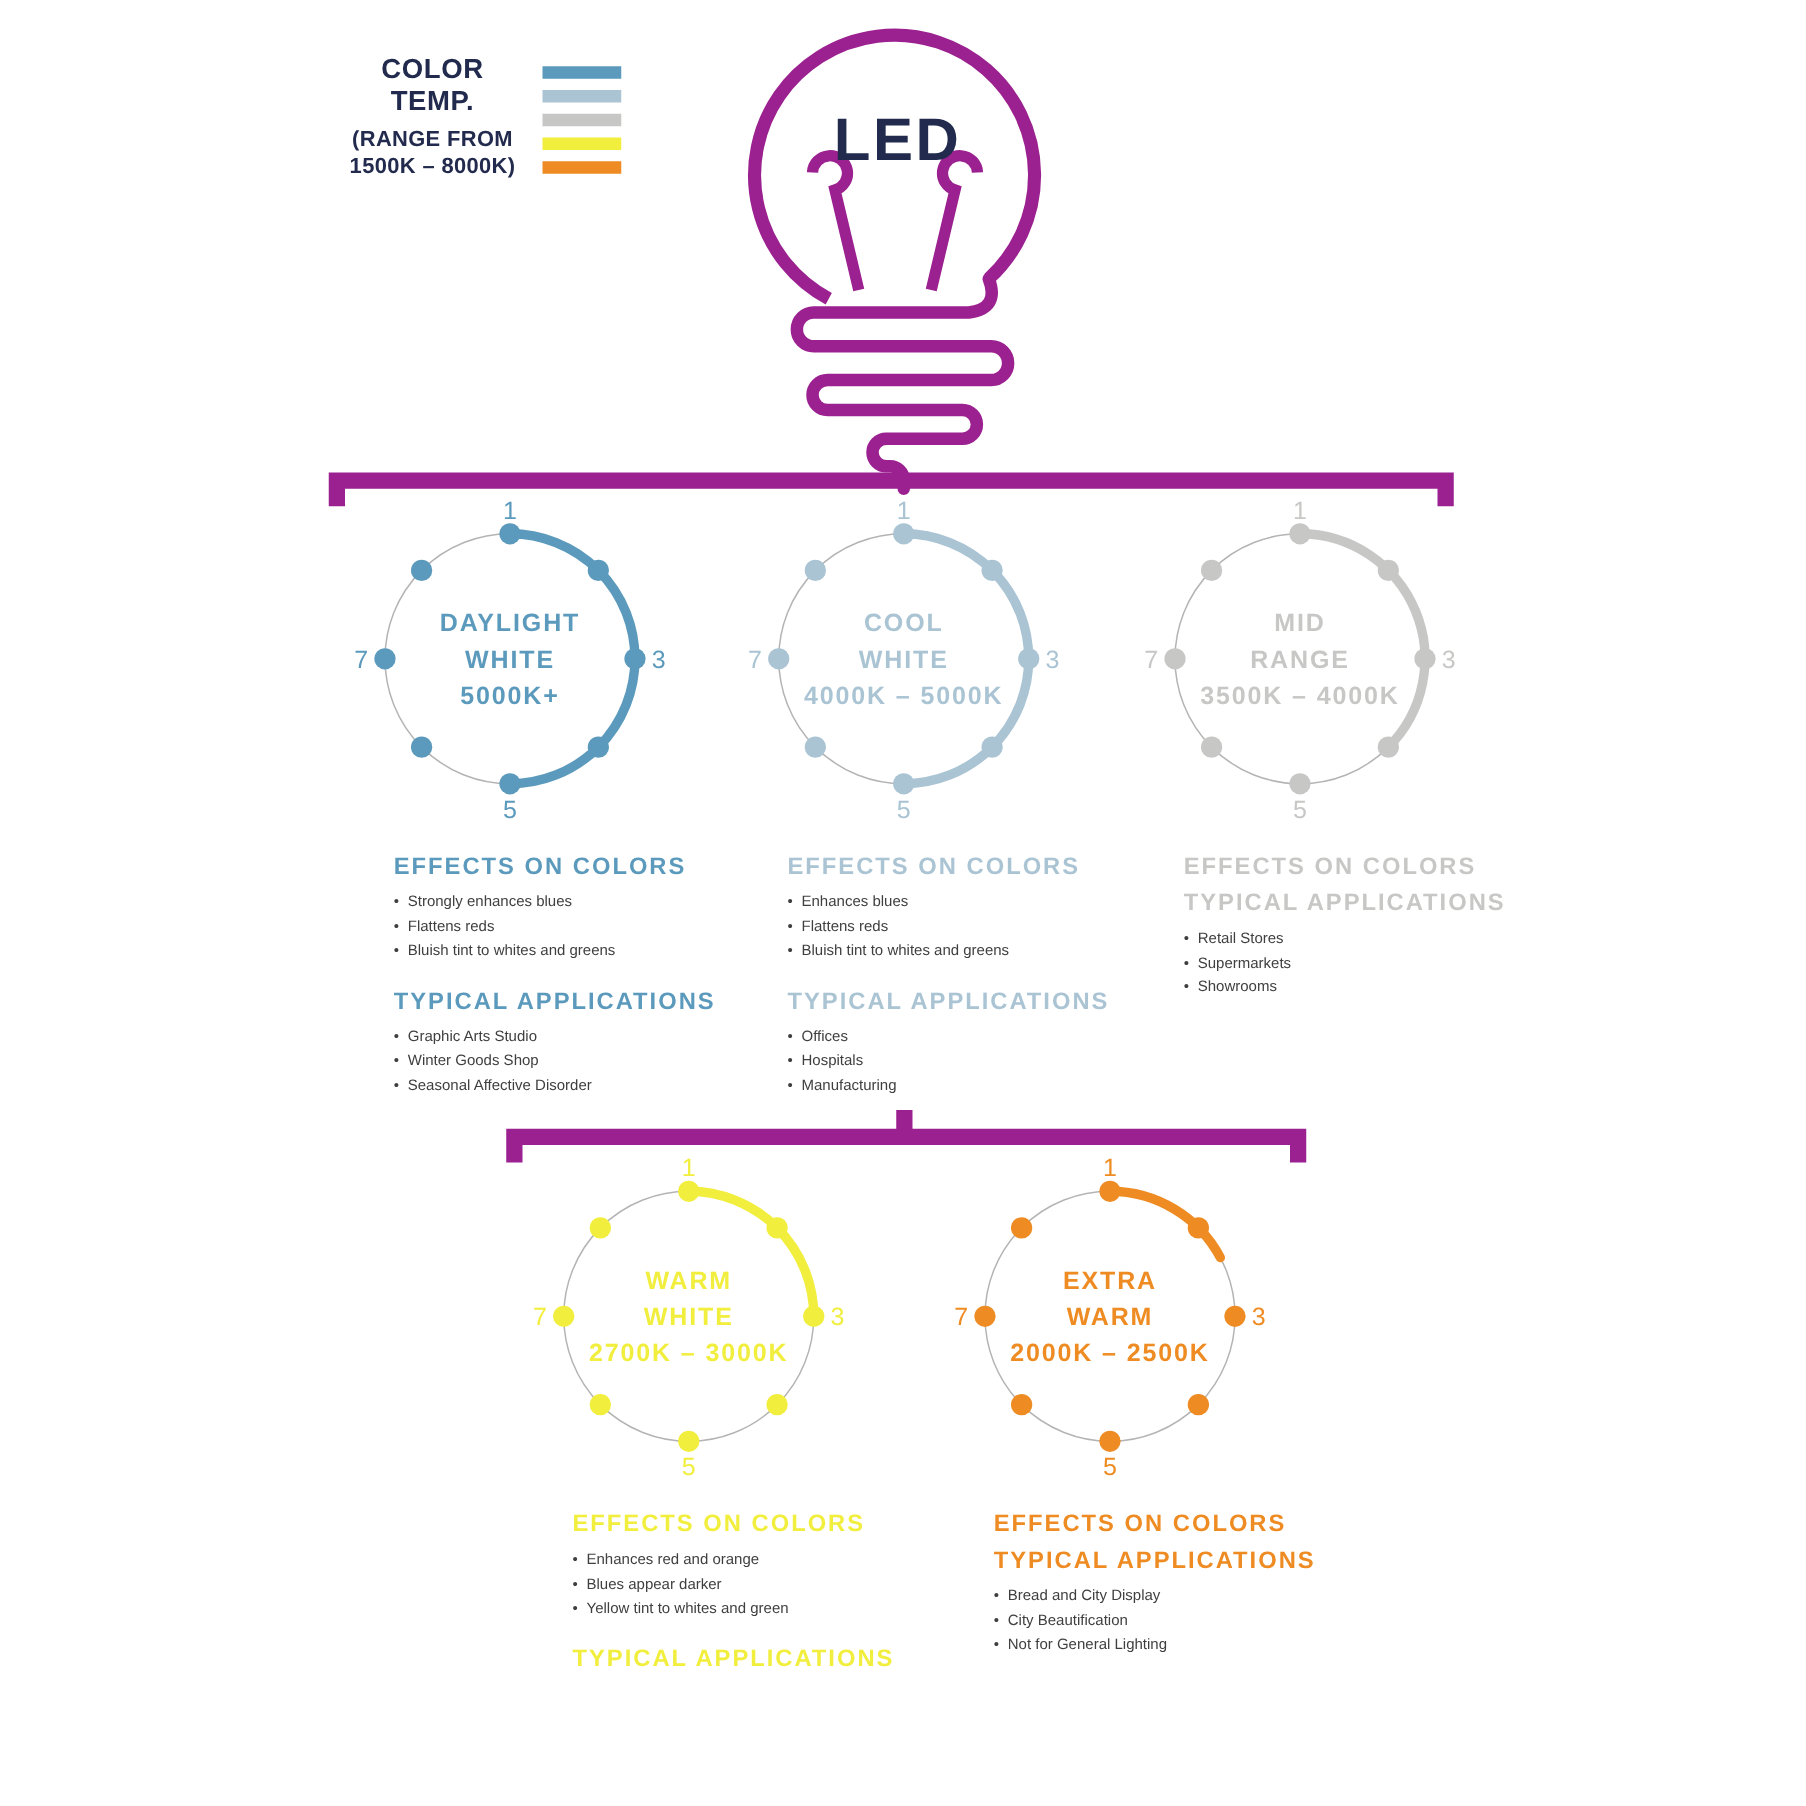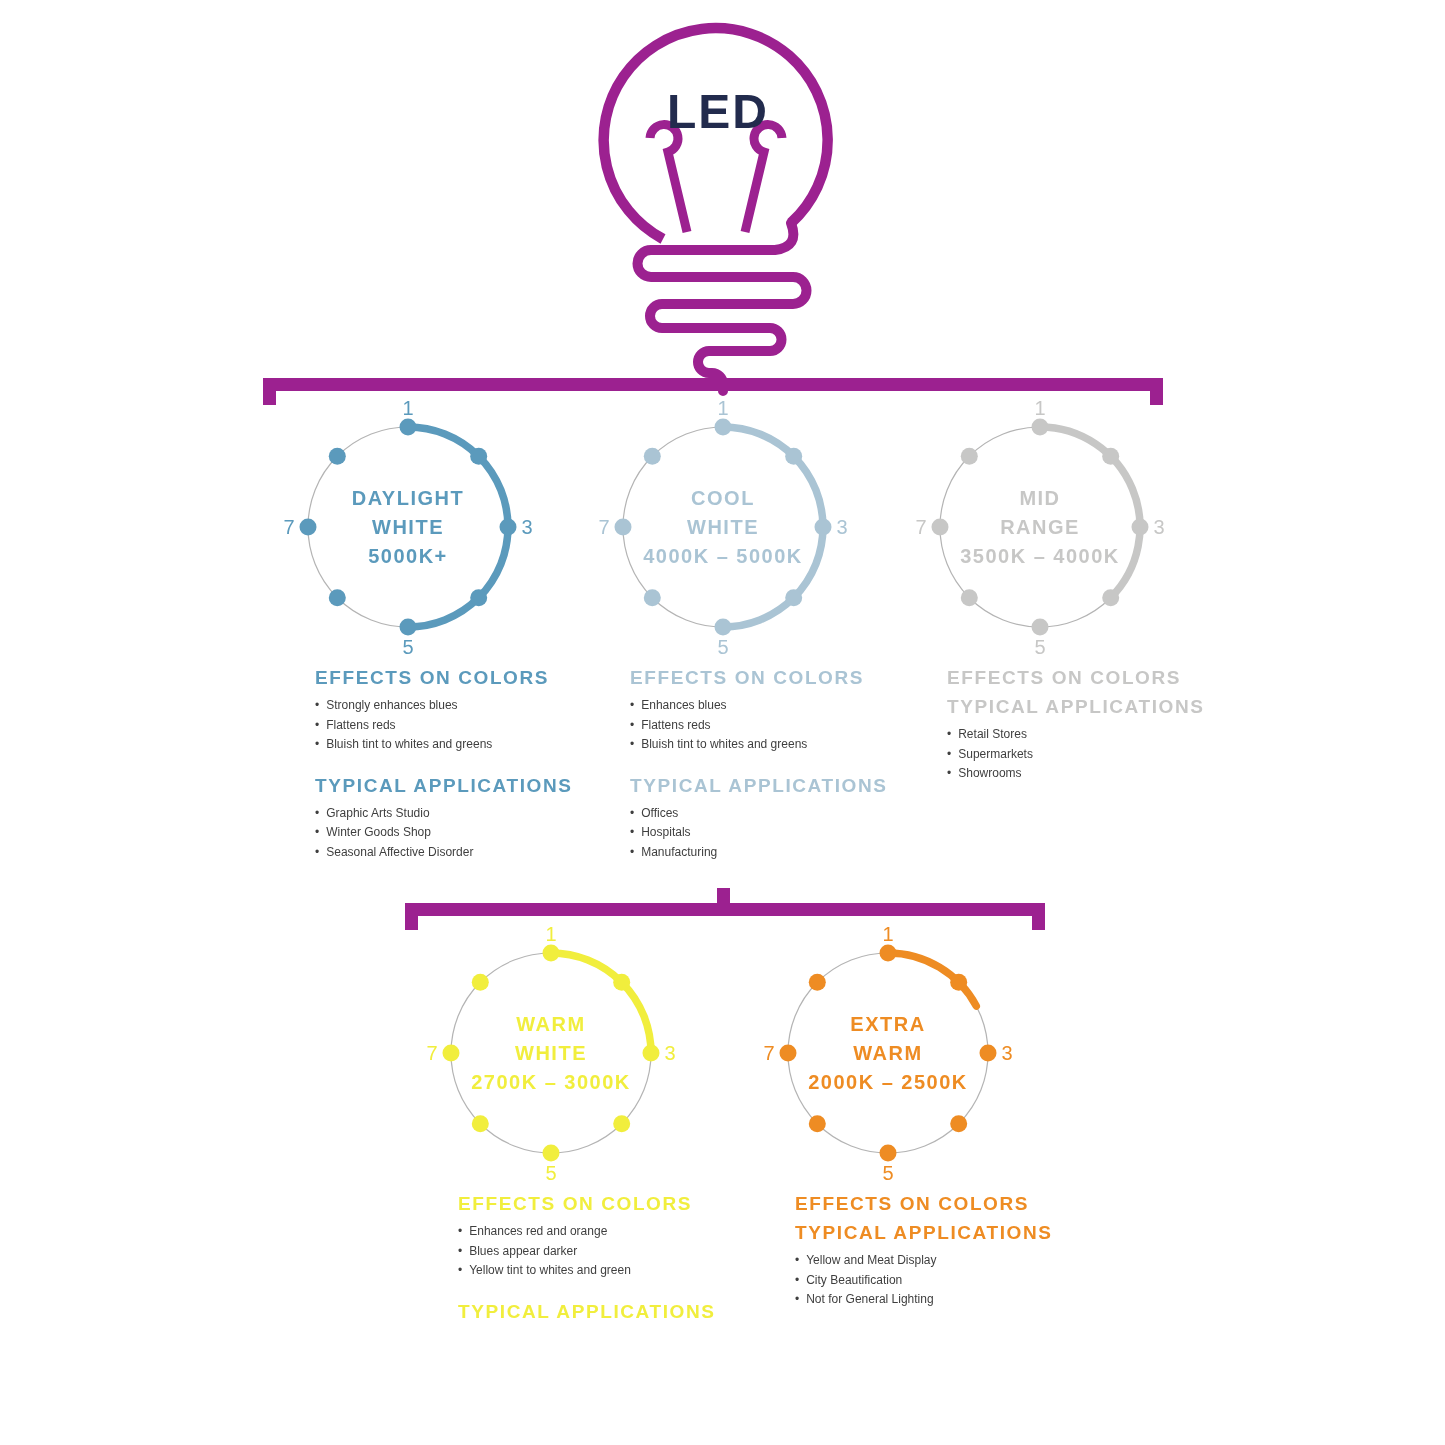--- a/index.html
+++ b/index.html
@@ -17,21 +17,21 @@
   .legend-text{width:142px;}
   .legend-title{font-size:22px;font-weight:bold;color:var(--navy);letter-spacing:.5px;text-align:center;}
   .legend-sub{font-size:17.5px;font-weight:bold;color:var(--navy);letter-spacing:.3px;text-align:center;line-height:21px;}
   .legend-sub.first{margin-top:7px;}
   .legend-bars{display:flex;flex-direction:column;gap:9px;padding-top:11px;}
   .legend-bar{width:63px;height:10px;}
 
   
   .card{position:absolute;width:280px;}
   .dial{width:280px;height:280px;display:block;}
-  .info{position:absolute;left:47px;top:280px;width:348px;}
+  .info{position:absolute;left:47px;top:296px;width:348px;}
   .info-heading{margin:0 0 7px;font-size:19px;font-weight:bold;letter-spacing:1.6px;color:var(--card-color);}
   .info-list{list-style:none;margin:0 0 20px;padding:0;}
   .info-list li{font-size:12px;line-height:19.5px;color:var(--body-text);}
   .info-list li::before{content:"•";margin-right:7px;}
 </style>
 </head>
 <body>
 
 <div class="canvas">
 
@@ -40,20 +40,34 @@
     <path class="mg-stroke" stroke-width="9" d="M 687 232 L 668 152 A 14 14 0 1 0 650 138"></path>
     <path class="mg-stroke" stroke-width="9" d="M 745 232 L 764 152 A 14 14 0 1 1 782 138"></path>
     <path class="mg-stroke" stroke-width="10" stroke-linecap="round" d="M 791 223 Q 800 247 775 250 L 651 250 A 13.5 13.5 0 0 0 651 277 L 793 277 A 13.5 13.5 0 0 1 793 304
              L 662 304 A 12 12 0 0 0 662 328 L 770 328 A 11.5 11.5 0 0 1 770 351 L 709 351 A 11 11 0 0 0 709 373
              L 712 373 A 11 11 0 0 1 723 384 L 723 391"></path>
     <text x="718" y="128" text-anchor="middle" font-size="48" font-weight="bold" letter-spacing="2" fill="var(--navy)">LED</text>
     <path class="mg-fill" d="M 263 378 H 1163 V 405 H 1150 V 391 H 276 V 405 H 263 Z"></path>
     <path class="mg-fill" d="M 405 903 H 717 V 888 H 730 V 903 H 1045 V 930 H 1032 V 916 H 418 V 930 H 405 Z"></path>
   </svg>
 
+  <div class="legend">
+    <div class="legend-text">
+      <div class="legend-title">COLOR TEMP.</div>
+      <div class="legend-sub first">(RANGE FROM</div>
+      <div class="legend-sub">1500K – 8000K)</div>
+    </div>
+    <div class="legend-bars">
+      <div class="legend-bar" style="background: rgb(91, 154, 188);"></div>
+      <div class="legend-bar" style="background: rgb(170, 196, 212);"></div>
+      <div class="legend-bar" style="background: rgb(199, 199, 198);"></div>
+      <div class="legend-bar" style="background: rgb(241, 238, 61);"></div>
+      <div class="legend-bar" style="background: rgb(238, 140, 35);"></div>
+    </div>
+  </div>
 
   <div class="card" style="left: 268px; top: 387px; --card-color: #5b9abc;">
     <svg class="dial" viewBox="0 0 280 280">
         <circle cx="140" cy="140" r="100" fill="none" stroke="var(--dial-track)" stroke-width="1.2"></circle>
         <path d="M 140 40 A 100 100 0 0 1 140.0 240.0" fill="none" stroke="#5b9abc" stroke-width="7.5" stroke-linecap="round"></path>
         <circle cx="140.0" cy="40.0" r="8.5" fill="#5b9abc"></circle>
         <circle cx="210.7" cy="69.3" r="8.5" fill="#5b9abc"></circle>
         <circle cx="240.0" cy="140.0" r="8.5" fill="#5b9abc"></circle>
         <circle cx="210.7" cy="210.7" r="8.5" fill="#5b9abc"></circle>
         <circle cx="140.0" cy="240.0" r="8.5" fill="#5b9abc"></circle>
@@ -199,20 +213,20 @@
         <text x="140" y="267" fill="#ee8c23" font-size="20" text-anchor="middle">5</text>
         <text x="21" y="147" fill="#ee8c23" font-size="20" text-anchor="middle">7</text>
         <text x="140" y="118" fill="#ee8c23" font-size="20" font-weight="bold" letter-spacing="1.5" text-anchor="middle">EXTRA</text>
         <text x="140" y="147" fill="#ee8c23" font-size="20" font-weight="bold" letter-spacing="1.5" text-anchor="middle">WARM</text>
         <text x="140" y="176" fill="#ee8c23" font-size="20" font-weight="bold" letter-spacing="1.5" text-anchor="middle">2000K – 2500K</text>
       </svg>
     <div class="info">
       <h3 class="info-heading">EFFECTS ON COLORS</h3>
       <h3 class="info-heading">TYPICAL APPLICATIONS</h3>
       <ul class="info-list">
-        <li>Yellow and Meat Display</li>
+        <li>Bread and City Display</li>
         <li>City Beautification</li>
         <li>Not for General Lighting</li>
       </ul>
     </div>
   </div>
 
 </div>
 
 </body></html>

